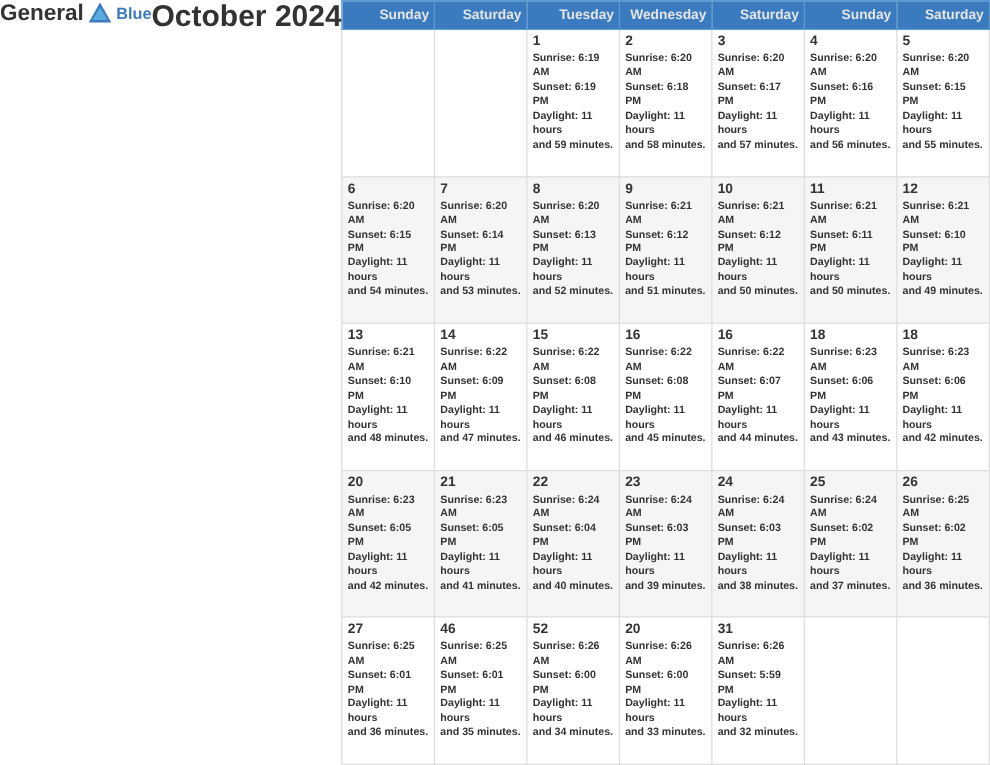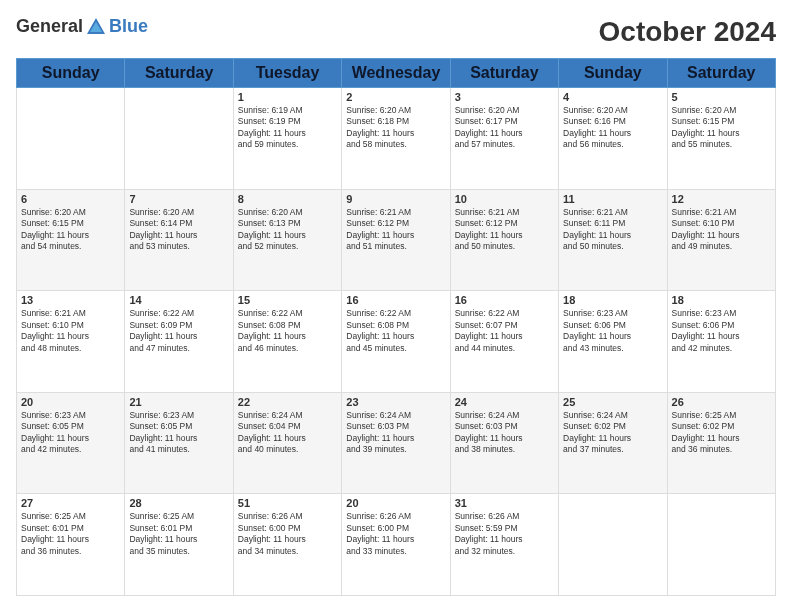--- a/index.html
+++ b/index.html
@@ -6,79 +6,79 @@
     body {
       font-family: Arial, sans-serif;
       background: #fff;
       width: 792px;
       height: 612px;
       overflow: hidden;
     }
     .page {
       width: 792px;
       height: 612px;
-      padding: 16px;
       display: flex;
-      flex-direction: column;
+      flex-direction: row;
     }
     .header {
       display: flex;
       justify-content: space-between;
       align-items: flex-start;
       margin-bottom: 10px;
     }
     .logo {
       display: flex;
       align-items: center;
     }
     .title-block {
       text-align: right;
     }
     .title-month {
-      font-size: 28px;
+      font-size: 24px;
       font-weight: bold;
       color: #333;
     }
     .title-location {
       font-size: 16px;
       color: #555;
     }
     .calendar {
       flex: 1;
       border: 1px solid #ccc;
       border-collapse: collapse;
       width: 100%;
       table-layout: fixed;
     }
     .calendar th {
       background-color: #3a7abf;
-      color: #0f172a;
-      font-size: 16px;
+      color: #e5e5e5;
+      font-size: 11px;
       padding: 5px 4px;
-      text-align: center;
+      text-align: right;
       border: 1px solid #5a9ad0;
     }
     .calendar td {
       vertical-align: top;
       border: 1px solid #ddd;
       padding: 3px 4px;
       font-size: 9px;
       color: #333;
       height: 88px;
     }
     .day-num {
       font-size: 11px;
       font-weight: bold;
       margin-bottom: 2px;
       display: block;
     }
     .day-info {
       font-size: 8.5px;
       line-height: 1.35;
       color: #333;
+      font-weight: bold;
     }
     .empty-cell {
       background: #f9f9f9;
     }
     tr:nth-child(even) td {
       background-color: #f5f5f5;
     }
     tr:nth-child(odd) td {
       background-color: #ffffff;
     }
@@ -93,21 +93,21 @@
   <div class="header">
     <div class="logo">
       <div>
         <div style="display:flex;align-items:center;">
           <div style="font-size:18px;font-weight:bold;color:#333;line-height:1.1;">
             <span style="color:#333;">General</span><svg width="22" height="22" viewBox="0 0 22 22" style="margin-left:2px;vertical-align:middle;">
                 <polygon points="11,2 20,18 2,18" fill="#3a7abf"></polygon>
                 <polygon points="11,6 17,16 5,16" fill="#5aabdf"></polygon>
               </svg>
           </div>
-          <div style="font-size:18px;font-weight:bold;color:#3a7abf;line-height:1.1;margin-left:2px;">Blue</div>
+          <div style="font-size:13px;font-weight:bold;color:#3a7abf;line-height:1.1;margin-left:2px;">Blue</div>
         </div>
       </div>
     </div>
     <div class="title-block">
       <div class="title-month">October 2024</div>
     </div>
   </div>
 
   <table class="calendar">
     <thead>
@@ -316,28 +316,28 @@
         </tr>
         <tr>
           <td>
             <span class="day-num">27</span>
             <div class="day-info" style="white-space: pre-line;">Sunrise: 6:25 AM
 Sunset: 6:01 PM
 Daylight: 11 hours
 and 36 minutes.</div>
           </td>
           <td>
-            <span class="day-num">28</span>
+            <span class="day-num">46</span>
             <div class="day-info" style="white-space: pre-line;">Sunrise: 6:25 AM
 Sunset: 6:01 PM
 Daylight: 11 hours
 and 35 minutes.</div>
           </td>
           <td>
-            <span class="day-num">51</span>
+            <span class="day-num">52</span>
             <div class="day-info" style="white-space: pre-line;">Sunrise: 6:26 AM
 Sunset: 6:00 PM
 Daylight: 11 hours
 and 34 minutes.</div>
           </td>
           <td>
             <span class="day-num">20</span>
             <div class="day-info" style="white-space: pre-line;">Sunrise: 6:26 AM
 Sunset: 6:00 PM
 Daylight: 11 hours

